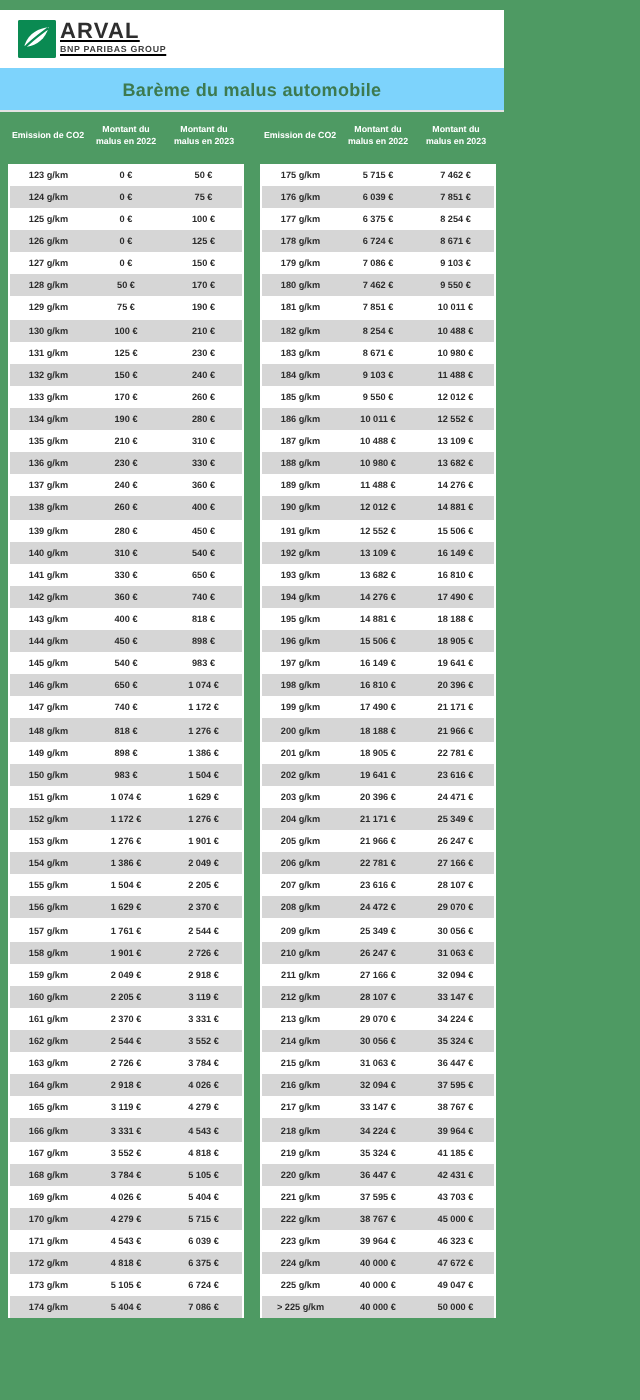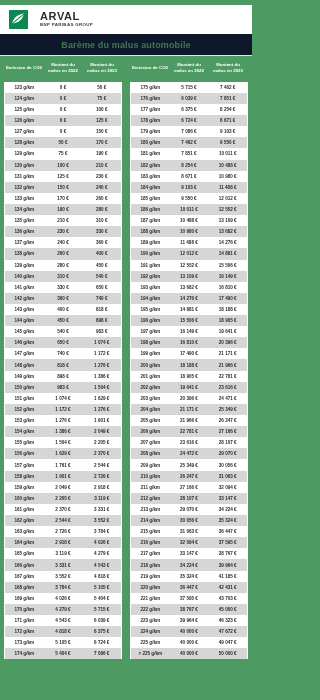--- a/index.html
+++ b/index.html
@@ -25,22 +25,23 @@
   .header-band::before {
     content: "";
     position: absolute;
     left: 0; right: 0; top: 0;
     height: 5px;
     background: #4e9a63;
   }
   .logo-wrap {
     display: flex;
     align-items: center;
-    gap: 12px;
+    gap: 2px;
     margin-top: 4px;
+    text-decoration: underline;
   }
   .logo-mark {
     width: 19px;
     height: 19px;
     background: #0a8a52;
     border-radius: 1px;
     position: relative;
     flex: none;
     overflow: hidden;
   }
@@ -58,21 +59,21 @@
     font-weight: bold;
     color: #3a3a3a;
     letter-spacing: 0.35px;
     display: block;
     margin-top: 1.5px;
   }
 
   
   .title-band {
     height: 22px;
-    background: #0f172a;
+    background: #7dd3fc;
     display: flex;
     align-items: center;
     justify-content: center;
     border-bottom: 1px solid #e3e3e3;
   }
   .title-band h1 {
     font-size: 9px;
     font-weight: bold;
     color: #3d7a50;
     letter-spacing: 0.15px;

